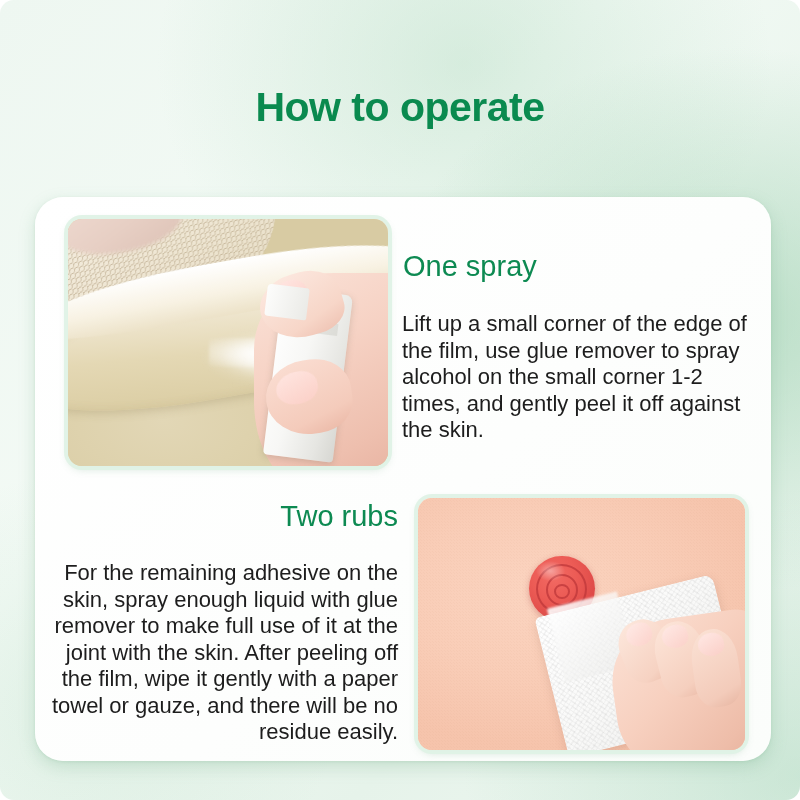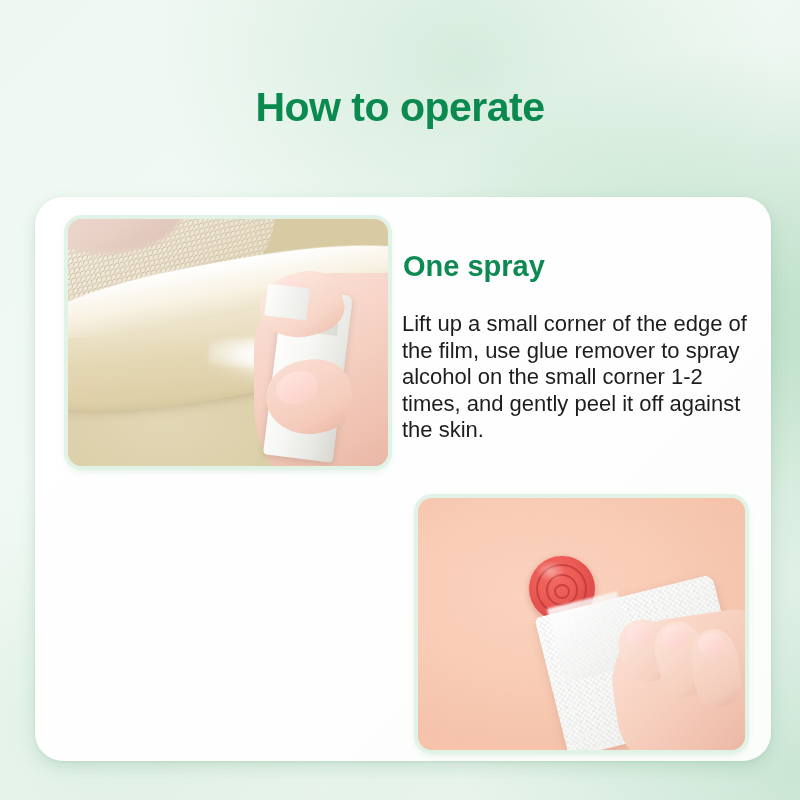--- a/index.html
+++ b/index.html
@@ -8,20 +8,21 @@
     font-family:"Liberation Sans", sans-serif;
   }
   #page {
     position:relative; width:800px; height:800px;
     background:
       radial-gradient(ellipse 70% 55% at 92% 40%, rgba(150,205,170,0.55) 0%, rgba(150,205,170,0.0) 62%),
       radial-gradient(ellipse 55% 48% at 58% 8%, rgba(168,214,184,0.38) 0%, rgba(168,214,184,0) 70%),
       radial-gradient(ellipse 60% 50% at 100% 97%, rgba(150,205,172,0.40) 0%, rgba(150,205,172,0) 70%),
       radial-gradient(ellipse 45% 40% at 10% 88%, rgba(168,214,184,0.22) 0%, rgba(168,214,184,0) 72%),
       linear-gradient(135deg, #eef7f1 0%, #f3faf5 38%, #e6f3ea 72%, #eef7f1 100%);
+    border-radius: 14px;
   }
 
   
   #title {
     position:absolute; left:0; top:84px; width:800px;
     text-align:center;
     font-size:41px; font-weight:bold;
     letter-spacing:-0.5px;
     color:#0a8a4f;
   }
@@ -226,21 +227,20 @@
            background:linear-gradient(155deg,#ffe9e5 0%, #fbd1c9 100%); transform:rotate(-16deg); }
   .p2-n3 { left:85.5%; top:53.5%; width:8%; height:9%;
            background:linear-gradient(155deg,#ffe8e4 0%, #facfc7 100%); transform:rotate(-10deg); }
 
   
   .heading {
     position:absolute;
     font-size:29px;
     color:#0d8a52;
     white-space:nowrap;
-    font-weight:bold;
   }
   #heading-1 { left:403px; top:250px; text-align:left; }
   #heading-2 { left:0;    top:500px; width:398px; text-align:right; }
 
   .body-text {
     position:absolute;
     font-size:22px;
     line-height:26.5px;
     color:#1d1d1d;
   }
@@ -273,20 +273,22 @@
       <div class="p1-nail-a"></div>
       <div class="p1-finger-b"></div>
       <div class="p1-nail-b"></div>
       <div class="p1-bottle-nozzle"></div>
     </div>
   </div>
 
   <div class="heading" id="heading-1">One spray</div>
   <div class="body-text" id="body-1">Lift up a small corner of the edge of the film, use glue remover to spray alcohol on the small corner 1-2 times, and gently peel it off against the skin.</div>
 
+  <div class="heading" id="heading-2">Two rubs</div>
+  <div class="body-text" id="body-2">For the remaining adhesive on the skin, spray enough liquid with glue remover to make full use of it at the joint with the skin. After peeling off the film, wipe it gently with a paper towel or gauze, and there will be no residue easily.</div>
 
   <div class="photo" id="photo-wipe">
     <div class="photo-inner">
       <div class="p2-bg"></div>
       <div class="p2-bg-tex"></div>
       <div class="p2-spiral"></div>
       <div class="p2-spiral-line p2-sl1"></div>
       <div class="p2-spiral-line p2-sl2"></div>
       <div class="p2-spiral-line p2-sl3"></div>
       <div class="p2-spiral-hi"></div>

